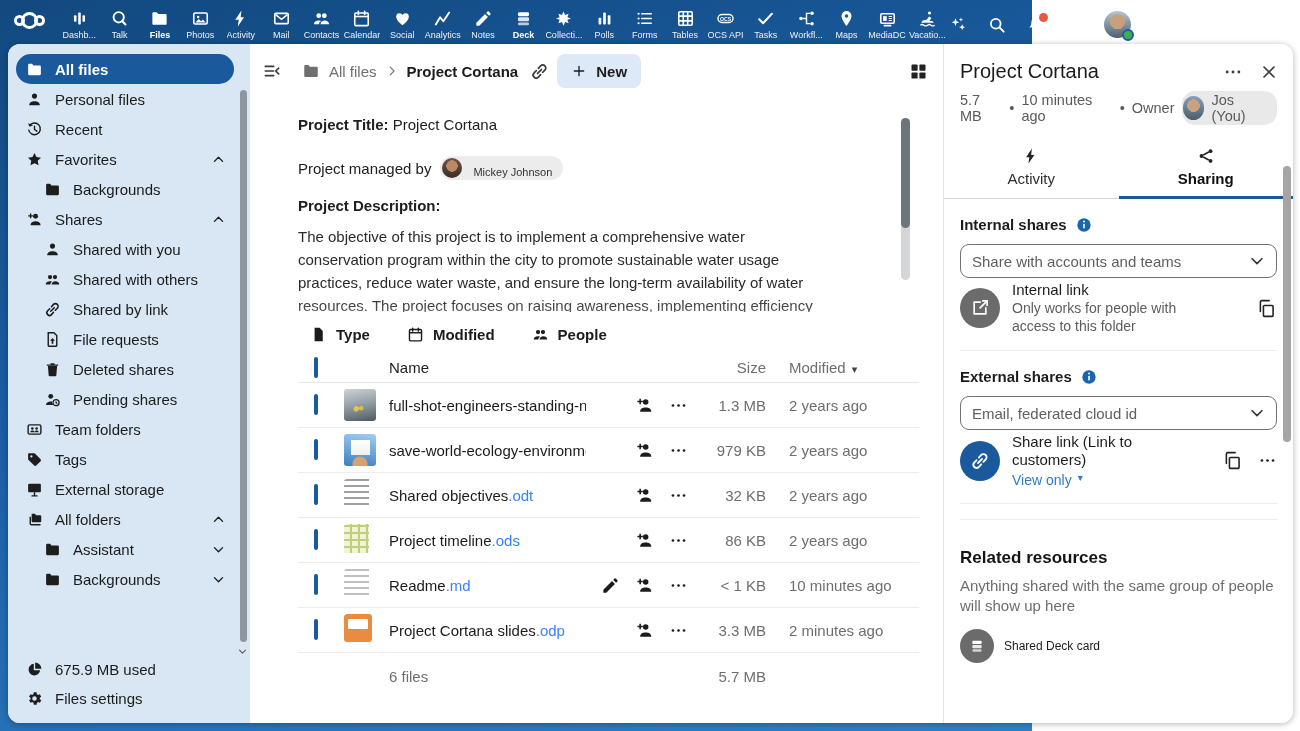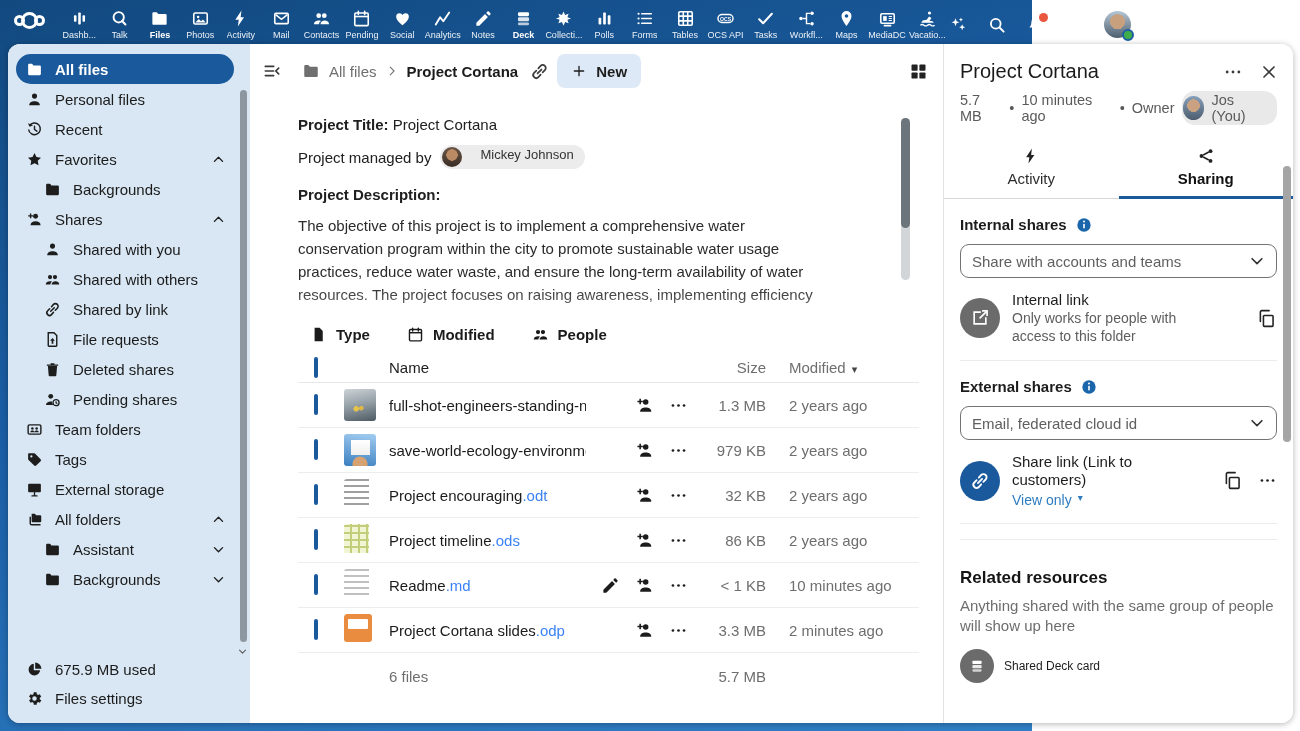--- a/index.html
+++ b/index.html
@@ -67,22 +67,22 @@
   .crumb-link svg{width:19px;height:19px}
   .new-btn{display:flex;align-items:center;gap:9px;background:#dde9f6;border:none;border-radius:8px;height:34px;padding:0 14px;font-weight:600;font-size:15px;color:#1d1d1d;cursor:pointer;font-family:inherit}
   .new-btn svg{width:16px;height:16px}
   .grid-btn{margin-left:auto;width:21px;height:21px;color:#222;cursor:pointer}
   .grid-btn svg{width:21px;height:21px}
 
   .content{position:relative;padding:24px 24px 0 48px;flex:1}
   .readme{position:relative;height:196px;overflow:hidden;width:612px}
   .r-line{font-size:15px;color:#202020}
   .r-line b{font-weight:bold}
-  .line2{margin-top:12px;display:flex;align-items:center;gap:9px}
-  .pill{display:inline-flex;align-items:flex-start;gap:18px;background:#ececec;border-radius:12px;padding:2px 11px 2px 2px;color:#333;font-size:13px}
+  .line2{margin-top:23px;display:flex;align-items:center;gap:9px}
+  .pill{display:inline-flex;align-items:flex-end;gap:11px;background:#ececec;border-radius:12px;padding:2px 11px 2px 2px;color:#333;font-size:11px}
   .av20{width:20px;height:20px;border-radius:50%;background:radial-gradient(circle at 50% 40%,#b98a63 0 36%,transparent 37%),linear-gradient(#6b5547,#3a2d25)}
   .line3{margin-top:17px;font-weight:bold}
   .desc{margin-top:11px;width:527px;line-height:23px;font-size:15px;color:#2b2b2b;
     -webkit-mask-image:linear-gradient(180deg,#000 52%,rgba(0,0,0,.45) 80%,transparent 97%);
     mask-image:linear-gradient(180deg,#000 52%,rgba(0,0,0,.45) 80%,transparent 97%)}
   .readme-sb{position:absolute;right:0;top:2px;width:9px;height:162px;background:#d2d6d9;border-radius:5px;cursor:pointer}
   .readme-sb .thumb{width:9px;height:110px;background:#6d757c;border-radius:5px}
 
   .chips{display:flex;gap:37px;margin-top:14px;padding-left:12px}
   .chip{display:flex;align-items:center;gap:9px;font-size:15px;font-weight:bold;color:#1b1b1b;background:none;border:none;cursor:pointer;font-family:inherit}
@@ -141,21 +141,21 @@
   .tab.active{font-weight:bold;color:#111}
   .tab.active::after{content:'';position:absolute;left:0;right:0;bottom:-1px;height:3px;background:#19599c}
   .sec-h{display:flex;align-items:center;gap:9px;margin-top:17px;font-size:15px;font-weight:bold;color:#1c1c1c}
   .info-ic{width:16px;height:16px}
   .info-ic svg{width:16px;height:16px}
   .combo{position:relative;margin-top:11px}
   .combo input{width:100%;height:34px;border:1.6px solid #737373;border-radius:9px;padding:0 34px 0 11px;font-size:15px;color:#444;background:#fff;font-family:inherit;outline:none}
   .combo input::placeholder{color:#5f5f5f}
   .combo .cb-chev{position:absolute;right:11px;top:8px;width:18px;height:18px;color:#333;cursor:pointer}
   .combo .cb-chev svg{width:18px;height:18px}
-  .share-row{display:flex;align-items:center;gap:12px;margin-top:13px}
+  .share-row{display:flex;align-items:center;gap:12px;margin-top:3px}
   .circ{width:40px;height:40px;border-radius:50%;flex:none;display:flex;align-items:center;justify-content:center;color:#fff}
   .circ.gray{background:#6b6b6b}
   .circ.blue{background:#19599c}
   .circ svg{width:20px;height:20px}
   .sr-t{font-size:15px;color:#1c1c1c}
   .sr-d{font-size:14px;color:#5d5d5d;line-height:1.25;margin-top:1px;max-width:206px}
   .sr-perm{font-size:14px;color:#2f7cc0;margin-top:3px;display:flex;gap:6px;cursor:pointer}
   .sr-perm .tri{font-size:10px}
   .sr-icons{margin-left:auto;display:flex;gap:15px;align-items:center;color:#222}
   .sr-icons span{cursor:pointer}
@@ -248,21 +248,21 @@
           <span class="app-lb">Contacts</span>
         </div>
         <div class="app">
           <span>
             <svg viewBox="0 0 24 24" aria-hidden="true">
               <rect x="3.5" y="5" width="17" height="16" rx="1.5" fill="none" stroke="currentColor" stroke-width="2"></rect>
               <path d="M3.5 9.5h17" stroke="currentColor" stroke-width="2" fill="none"></path>
               <path d="M8 3v4M16 3v4" stroke="currentColor" stroke-width="2" stroke-linecap="round" fill="none"></path>
             </svg>
           </span>
-          <span class="app-lb">Pending</span>
+          <span class="app-lb">Calendar</span>
         </div>
         <div class="app">
           <span>
             <svg viewBox="0 0 24 24" aria-hidden="true">
               <path d="M12 20.5S4 15 4 9.8A4.3 4.3 0 0 1 8.3 5.5c1.6 0 3 .9 3.7 2.2a4.2 4.2 0 0 1 3.7-2.2A4.3 4.3 0 0 1 20 9.8C20 15 12 20.5 12 20.5z"></path>
             </svg>
           </span>
           <span class="app-lb">Social</span>
         </div>
         <div class="app">
@@ -791,21 +791,21 @@
     <span class="c-size">979 KB</span>
     <span class="c-modified">2 years ago</span>
   </div>
               <div class="frow">
     <span class="c-check"><span class="cbx"></span></span>
     <span class="c-icon">
                   <span class="ficon">
                     <span class="fi fi-odt"></span>
                   </span>
                 </span>
-    <span class="c-name"><span class="base">Project encouraging</span><span class="ext">.odt</span></span>
+    <span class="c-name"><span class="base">Shared objectives</span><span class="ext">.odt</span></span>
     <span class="c-acts">
                   <span>
                     <svg viewBox="0 0 24 24" aria-hidden="true">
                       <circle cx="13.5" cy="7.5" r="3.5"></circle>
                       <path d="M6.5 20v-.6c0-3 3.1-4.9 7-4.9s7 1.9 7 4.9v.6z"></path>
                       <path d="M5.5 3.5h2v2.4h2.4v2H7.5v2.4h-2V7.9H3.1v-2h2.4z"></path>
                     </svg>
                   </span>
                   <span>
                     <svg viewBox="0 0 24 24" aria-hidden="true">

